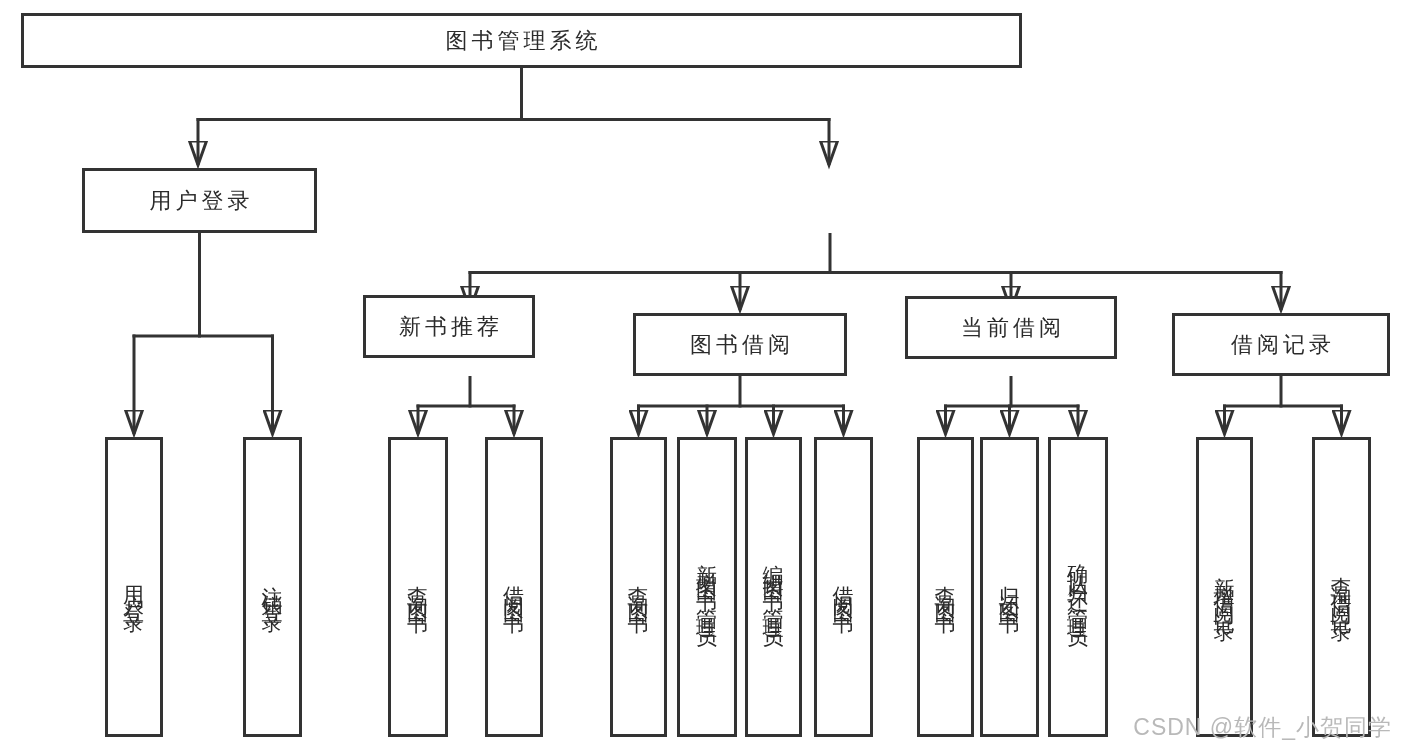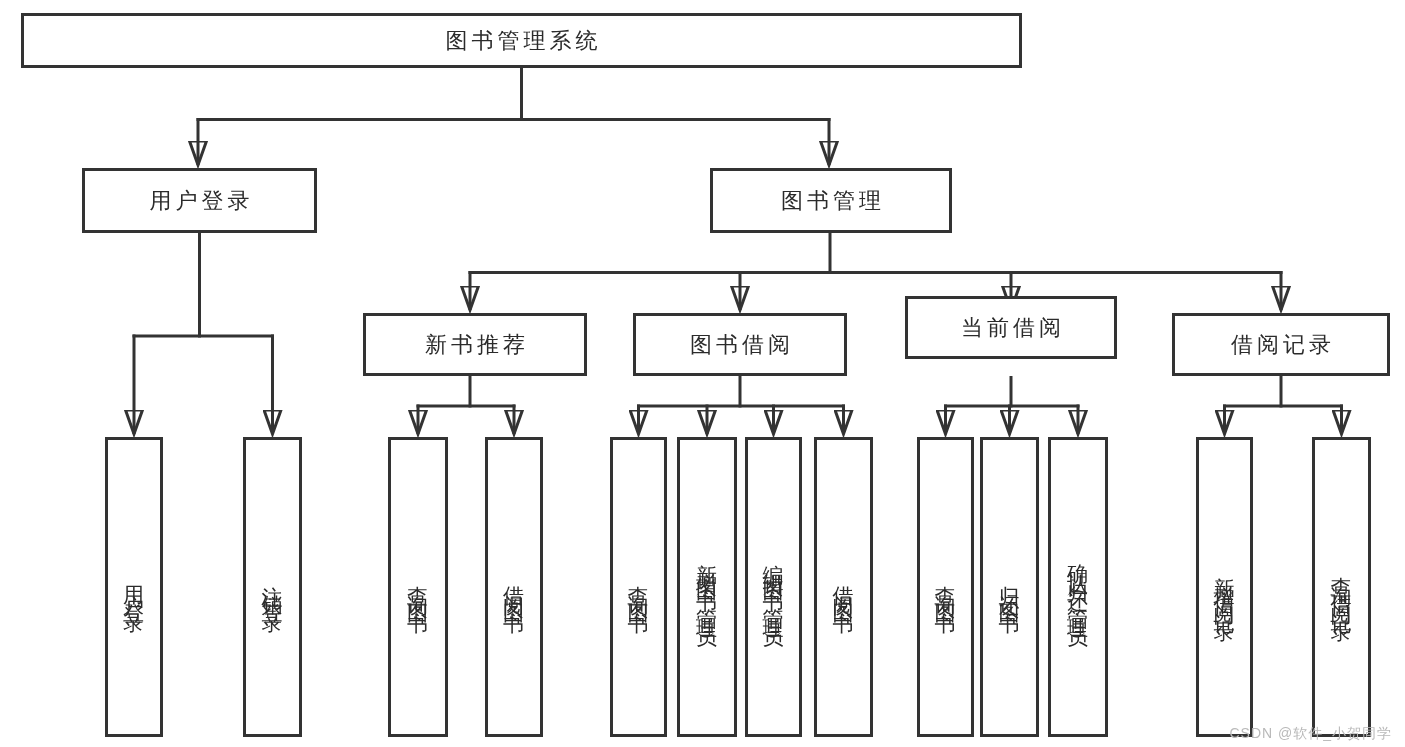--- a/index.html
+++ b/index.html
@@ -16,21 +16,21 @@
     display:flex;align-items:center;justify-content:center;
     font-size:22px;letter-spacing:4px;text-indent:4px;white-space:nowrap;
   }
   .leaf{
     writing-mode:vertical-rl;text-orientation:upright;
     font-size:21px;letter-spacing:9px;text-indent:0;line-height:1;
     white-space:normal;
   }
   .watermark{
     position:absolute;right:13px;bottom:4px;color:var(--watermark,#b9b9b9);
-    font-size:14px;letter-spacing:1px;text-align:center;
+    font-size:23px;letter-spacing:1px;text-align:center;
   }
 </style>
 </head>
 <body style="--line: #333333; --text: #2b2b2b; --box-background: #ffffff; --watermark: #b9b9b9;">
 
 <div class="canvas">
 
   <svg class="connectors" width="1405" height="747" viewBox="0 0 1405 747" aria-hidden="true">
     <defs>
       <marker id="arw" markerUnits="userSpaceOnUse" markerWidth="30" markerHeight="20" viewBox="0 0 30 20" refX="24" refY="10" orient="auto">
@@ -75,23 +75,22 @@
 
     <path d="M1281 376 L1281 407.5"></path>
     <path d="M1223 406 L1343 406"></path>
     <path d="M1224.5 404.5 L1224.5 434" marker-end="url(#arw)"></path>
     <path d="M1341.5 404.5 L1341.5 434" marker-end="url(#arw)"></path>
   </svg>
 
   <div class="node" style="left:21px;top:13px;width:1001px;height:55px;">图书管理系统</div>
 
   <div class="node" style="left:82px;top:168px;width:235px;height:65px;">用户登录</div>
-  <div class="node" style="left:710px;top:168px;width:242px;height:65px;">图书管理</div>
 
-  <div class="node" style="left:363px;top:313px;width:224px;height:63px;">新书推荐</div>
+  <div class="node" style="left:363px;top:295px;width:172px;height:63px;">新书推荐</div>
   <div class="node" style="left:633px;top:313px;width:214px;height:63px;">图书借阅</div>
   <div class="node" style="left:905px;top:296px;width:212px;height:63px;">当前借阅</div>
   <div class="node" style="left:1172px;top:313px;width:218px;height:63px;font-family:Liberation Serif, serif;">借阅记录</div>
 
   <div class="node leaf" style="left:105px;top:437px;width:58px;height:300px;">用户登录</div>
   <div class="node leaf" style="left:243px;top:437px;width:59px;height:300px;">注销登录</div>
 
   <div class="node leaf" style="left:388px;top:437px;width:60px;height:300px;">查询图书</div>
   <div class="node leaf" style="left:485px;top:437px;width:58px;height:300px;">借阅图书</div>
 

